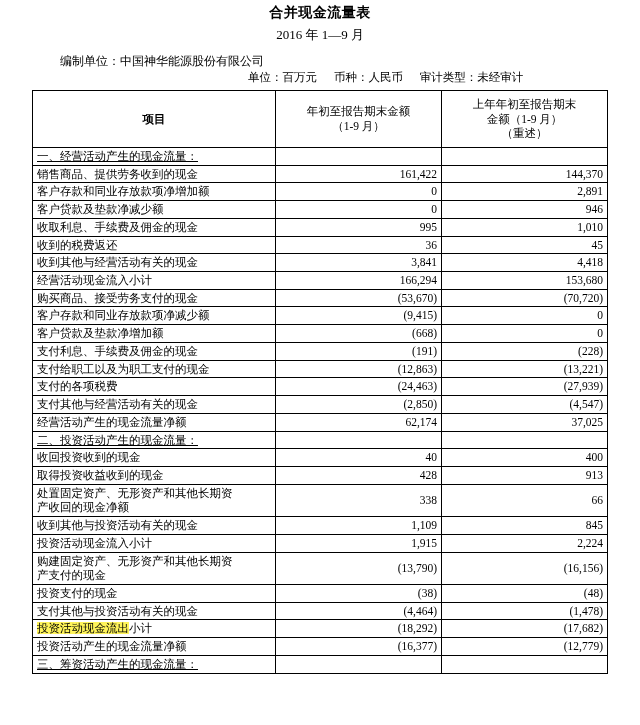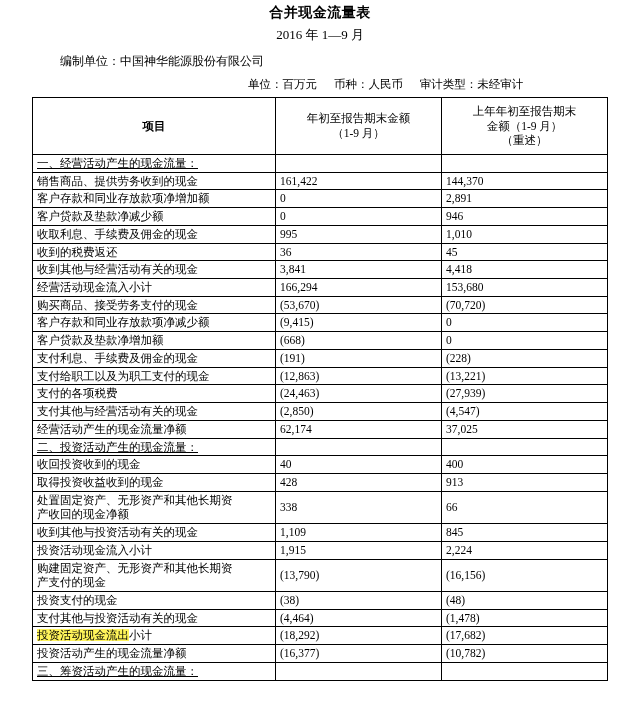--- a/index.html
+++ b/index.html
@@ -33,21 +33,20 @@
     font-size: 13px;
     margin-top: 4px;
   }
   .meta-line {
     font-size: 12px;
     margin-top: 9px;
     padding-left: 60px;
   }
   .units-line {
     font-size: 11.5px;
-    margin-top: 7px;
     padding-left: 248px;
     white-space: nowrap;
   }
   .units-line span {
     margin-right: 14px;
   }
   table.cf {
     border-collapse: collapse;
     margin: 5px auto 0 auto;
     width: 575px;
@@ -68,21 +67,21 @@
     padding: 3px 6px;
   }
   .hdr-multi {
     text-align: center;
   }
   td.label {
     text-align: left;
     white-space: normal;
   }
   td.num {
-    text-align: left;
+    text-align: right;
     padding-right: 8px;
     white-space: nowrap;
   }
   .indent0 { padding-left: 5px; text-decoration: underline; }
   .indent1 { padding-left: 17px; }
   .indent2 { padding-left: 31px; }
   .hl {
     background: #fff45a;
   }
   .cut-row td {
@@ -253,21 +252,21 @@
           <td class="num">(1,478)</td>
         </tr>
         <tr>
           <td class="label indent2"><span class="hl">投资活动现金流出</span>小计</td>
           <td class="num">(18,292)</td>
           <td class="num">(17,682)</td>
         </tr>
         <tr>
           <td class="label indent2">投资活动产生的现金流量净额</td>
           <td class="num">(16,377)</td>
-          <td class="num">(10,782)</td>
+          <td class="num">(12,779)</td>
         </tr>
         <tr class="cut-row">
           <td class="label indent0">三、筹资活动产生的现金流量：</td>
           <td class="num"></td>
           <td class="num"></td>
         </tr>
       </tbody>
   </table>
 
 </div>

